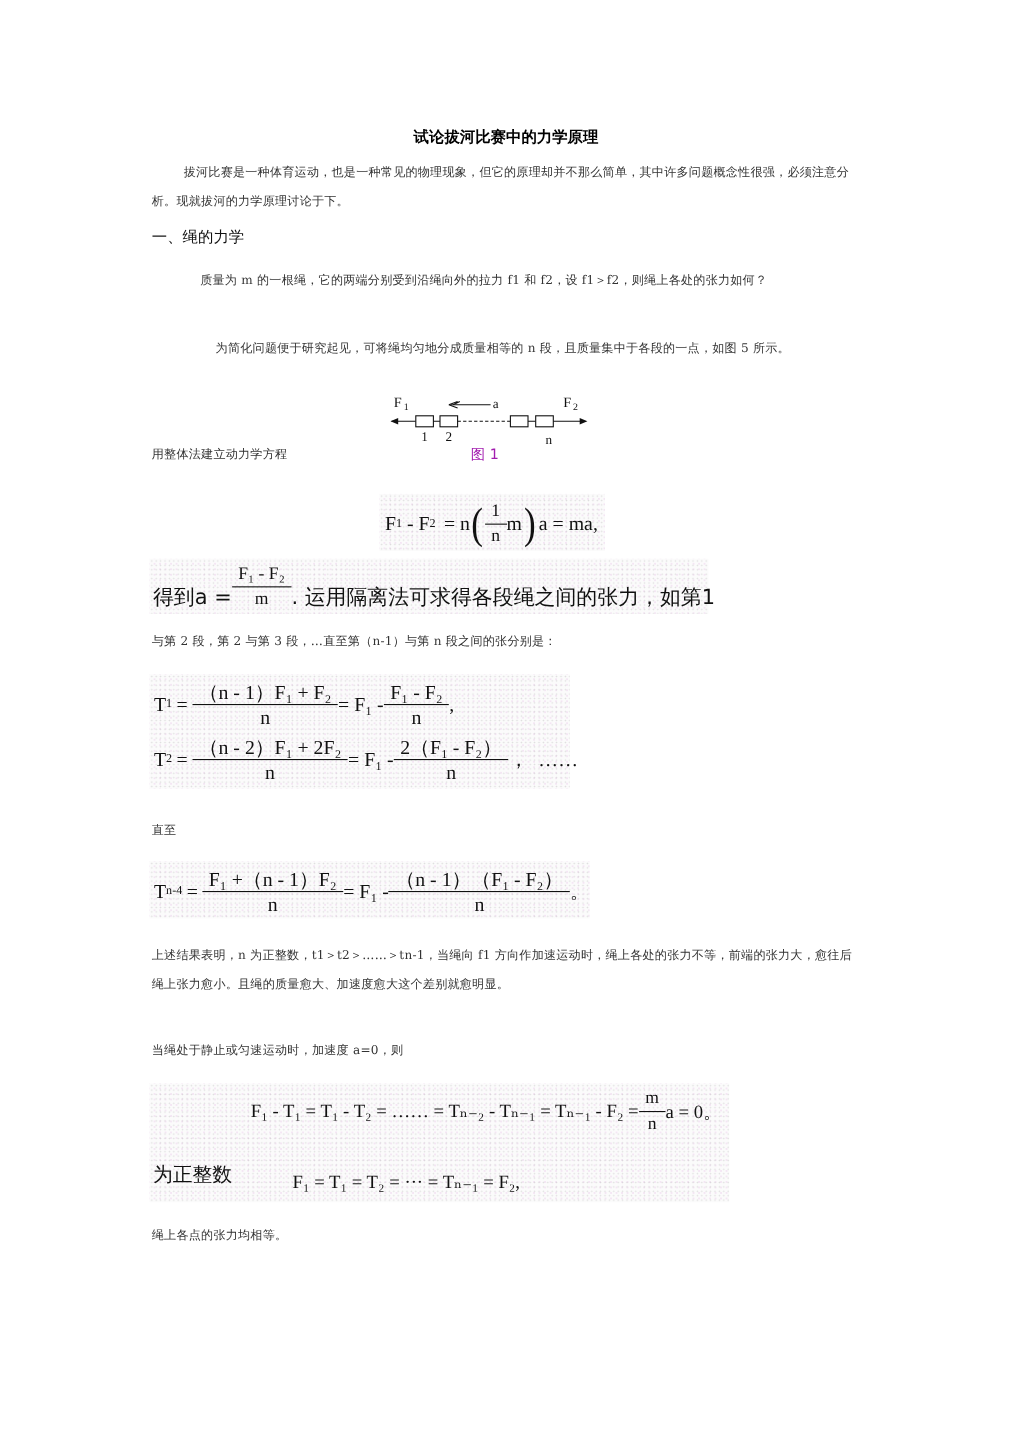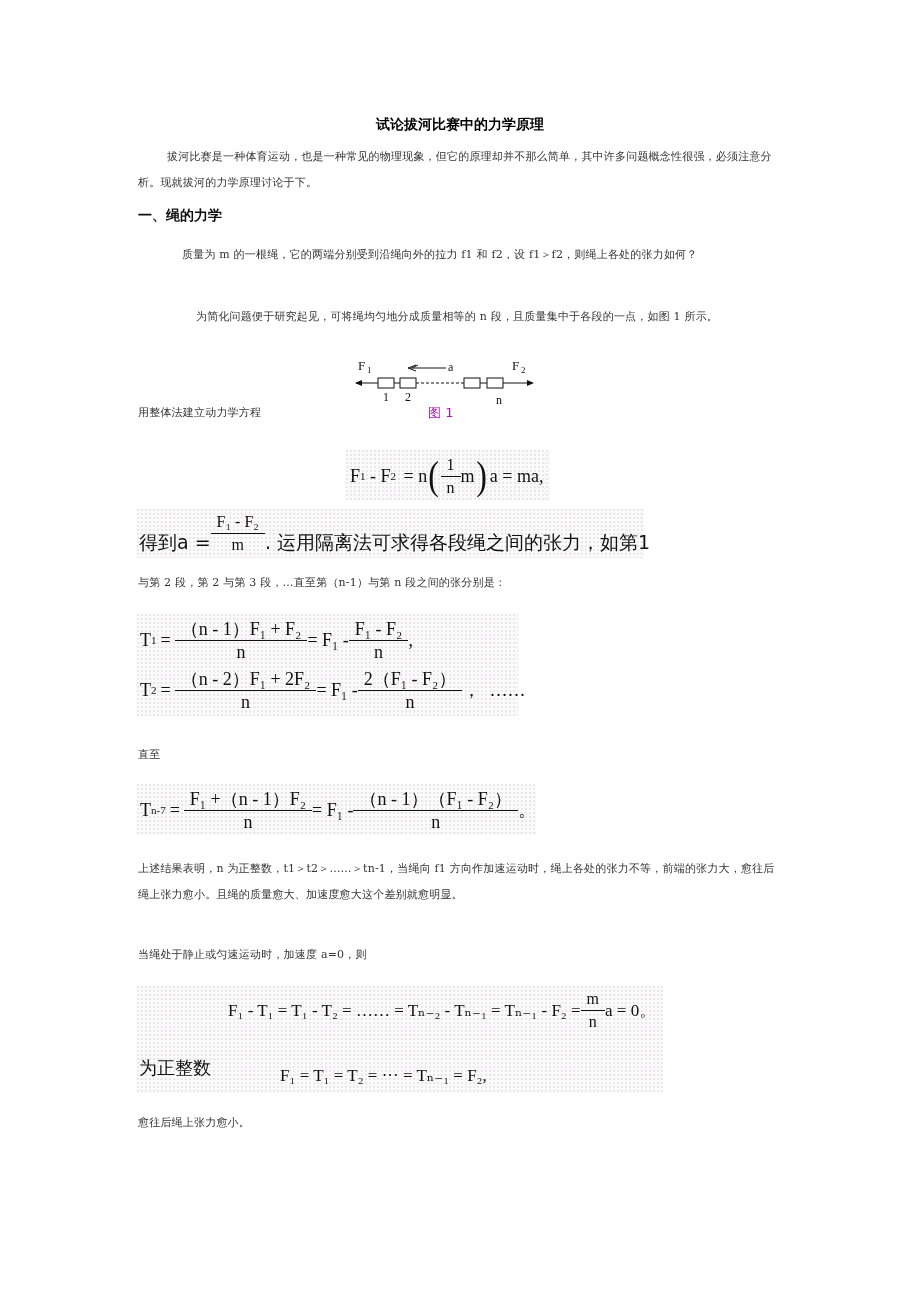--- a/index.html
+++ b/index.html
@@ -15,21 +15,21 @@
       font-size: 14px; font-weight: bold; color: #000000;
     }
     .para {
       left: 138px; width: 646px;
       font-size: 11px; line-height: 26px; color: #333;
       letter-spacing: 0.2px;
     }
     .heading {
       left: 138px; top: 207px;
       font-family: "DejaVu Sans", "Liberation Sans", sans-serif;
-      font-size: 14px; font-weight: bold; color: #111;
+      font-size: 14px; font-weight: normal; color: #111;
     }
     .eqbox {
       background-color: #fbfbfb;
       background-image:
         radial-gradient(circle, rgba(200,200,200,0.55) 0.6px, transparent 0.9px),
         radial-gradient(circle, rgba(230,190,230,0.35) 0.6px, transparent 0.9px);
       background-size: 4px 4px, 5px 5px;
       background-position: 0 0, 2px 2px;
       font-family: "Liberation Serif", "DejaVu Serif", serif;
       color: #111;
@@ -49,21 +49,21 @@
 <body>
 
 <div class="abs title">试论拔河比赛中的力学原理</div>
 
 <div class="abs para" style="top:144px; text-indent:29px;">拔河比赛是一种体育运动，也是一种常见的物理现象，但它的原理却并不那么简单，其中许多问题概念性很强，必须注意分析。现就拔河的力学原理讨论于下。</div>
 
 <div class="abs heading">一、绳的力学</div>
 
 <div class="abs para" style="top:242px; text-indent:44px;">质量为 m 的一根绳，它的两端分别受到沿绳向外的拉力 f1 和 f2，设 f1＞f2，则绳上各处的张力如何？</div>
 
-<div class="abs para" style="top:304px; text-indent:58px;">为简化问题便于研究起见，可将绳均匀地分成质量相等的 n 段，且质量集中于各段的一点，如图 1 所示。</div>
+<div class="abs para" style="top:304px; text-indent:58px;">为简化问题便于研究起见，可将绳均匀地分成质量相等的 n 段，且质量集中于各段的一点，如图 5 所示。</div>
 
 <div class="abs fig">
   <svg width="190" height="50" viewBox="0 0 190 50">
     <text x="8" y="14" font-family="Liberation Serif, serif" font-size="13" fill="#111">F</text>
     <text x="17" y="17" font-family="Liberation Serif, serif" font-size="9" fill="#111">1</text>
     <text x="162" y="14" font-family="Liberation Serif, serif" font-size="13" fill="#111">F</text>
     <text x="171" y="17" font-family="Liberation Serif, serif" font-size="9" fill="#111">2</text>
 
     <line x1="60" y1="12" x2="96" y2="12" stroke="#111" stroke-width="1"></line>
     <path d="M58 12 L66 9 M58 12 L66 15 M62 12 L68 9" stroke="#111" stroke-width="1" fill="none"></path>
@@ -152,21 +152,21 @@
     </span>
     <span style="white-space:pre">，  ……</span>
   </div>
 </div>
 
 <div class="abs para" style="top:742px;">直至</div>
 
 <div class="abs eqbox" style="left:136px; top:783px; width:400px; height:52px;">
   <div class="eqline" style="left:4px; top:4px; height:46px;">
     <span>T</span>
-      <sub>n-7</sub>
+      <sub>n-4</sub>
     <span style="margin:0 4px">=</span>
     <span class="frac">
       <span class="num">F₁ +（n - 1）F₂</span>
       <span class="den">n</span>
     </span>
     <span>= F₁ -</span>
     <span class="frac">
       <span class="num">（n - 1）（F₁ - F₂）</span>
       <span class="den">n</span>
     </span>
@@ -181,18 +181,18 @@
 <div class="abs eqbox" style="left:136px; top:985px; width:527px; height:108px;">
   <div class="eqline" style="left:92px; top:2px; height:46px; font-size:17px;">
     <span>F₁ - T₁ = T₁ - T₂ = …… = Tₙ₋₂ - Tₙ₋₁ = Tₙ₋₁ - F₂ =</span>
     <span class="frac" style="font-size:16px">
       <span class="num">m</span>
       <span class="den" style="border-top-width:1px">n</span>
     </span>
     <span>a = 0。</span>
   </div>
   <div class="abs cn" style="left:3px; top:52px; font-size:18px;">为正整数</div>
-  <div class="eqline" style="left:144px; top:76px; height:28px; font-size:17px;">
+  <div class="eqline" style="left:130px; top:76px; height:28px; font-size:17px;">
     <span>F₁ = T₁ = T₂ = ··· = Tₙ₋₁ = F₂,</span>
   </div>
 </div>
 
-<div class="abs para" style="top:1110px;">愈往后绳上张力愈小。</div>
+<div class="abs para" style="top:1110px;">绳上各点的张力均相等。</div>
 
 </body></html>

